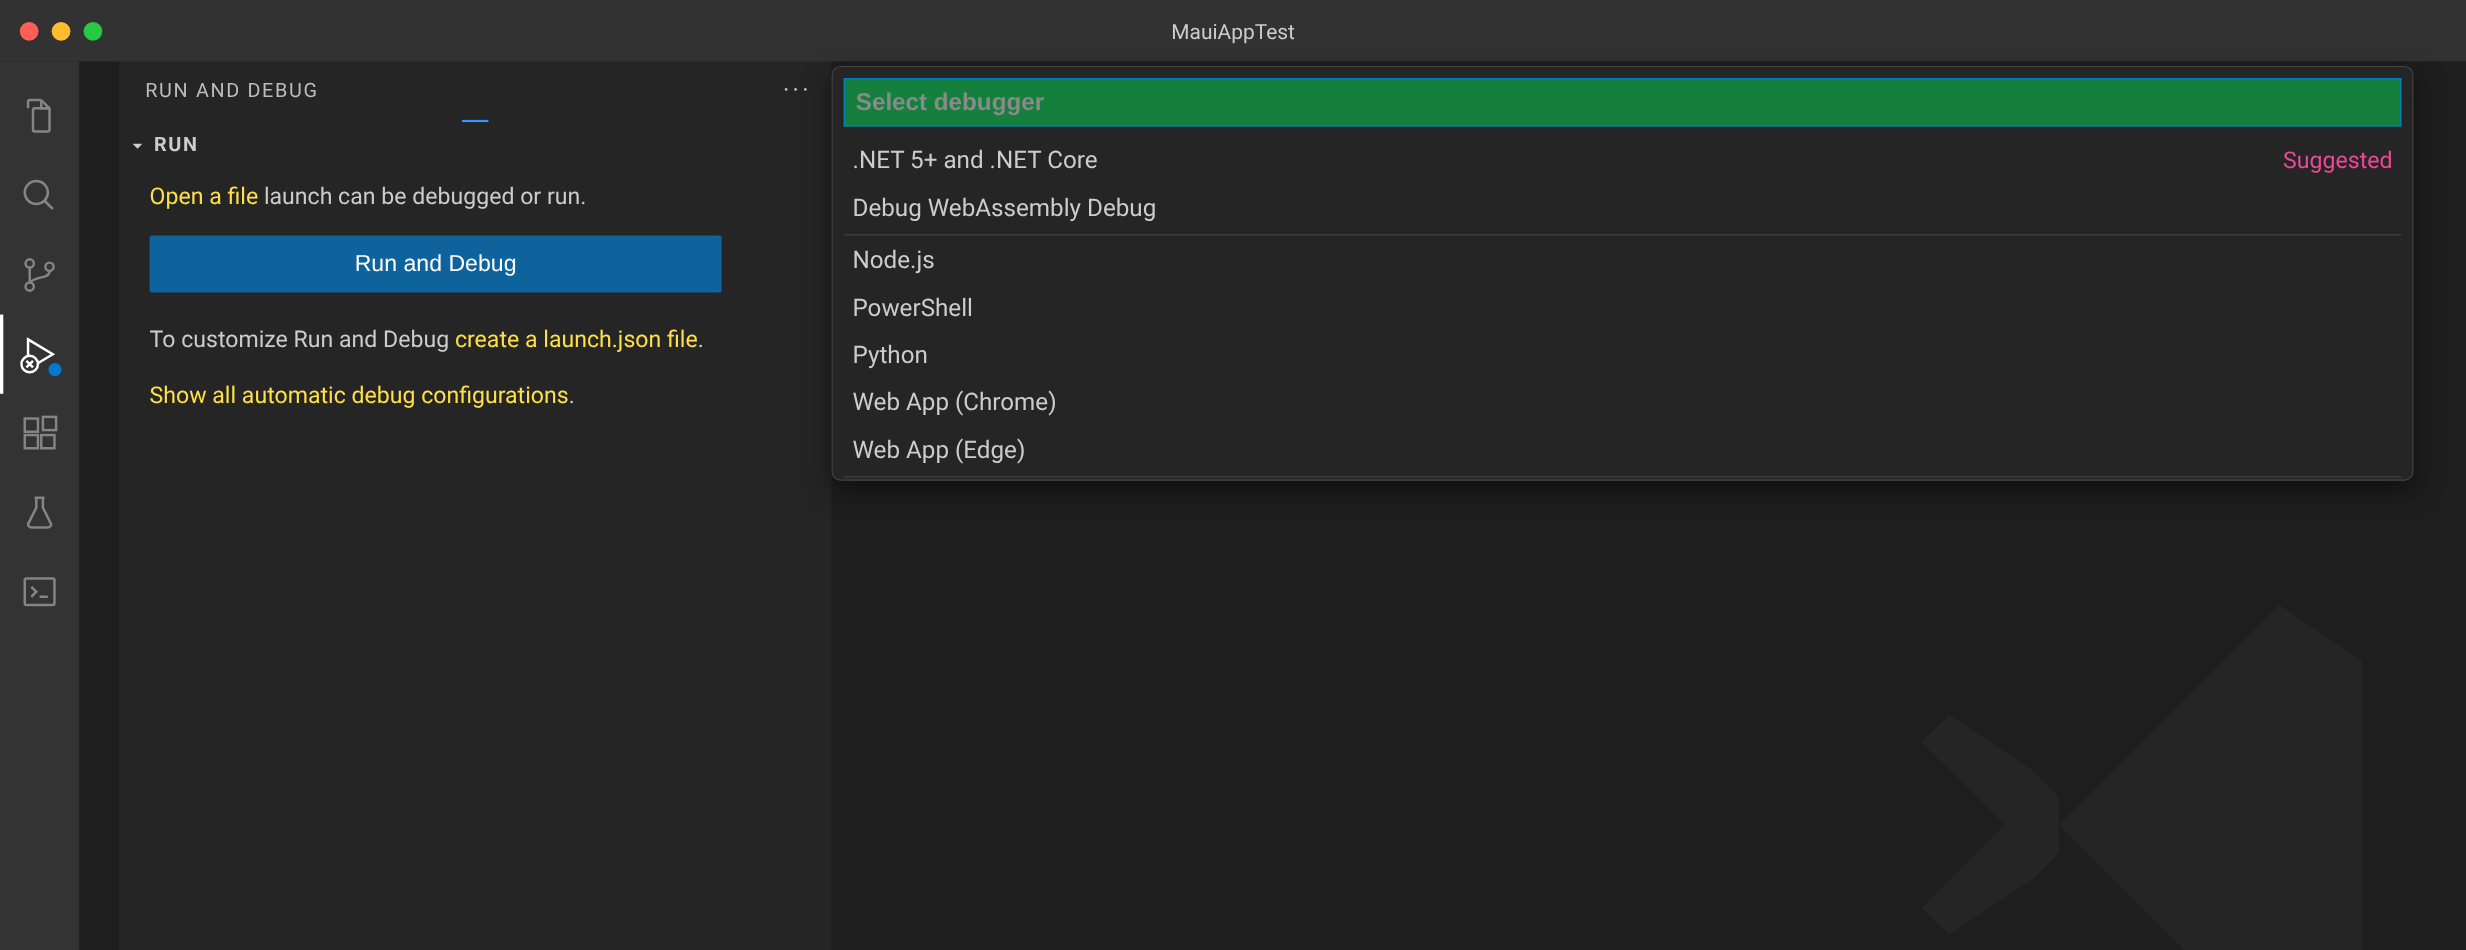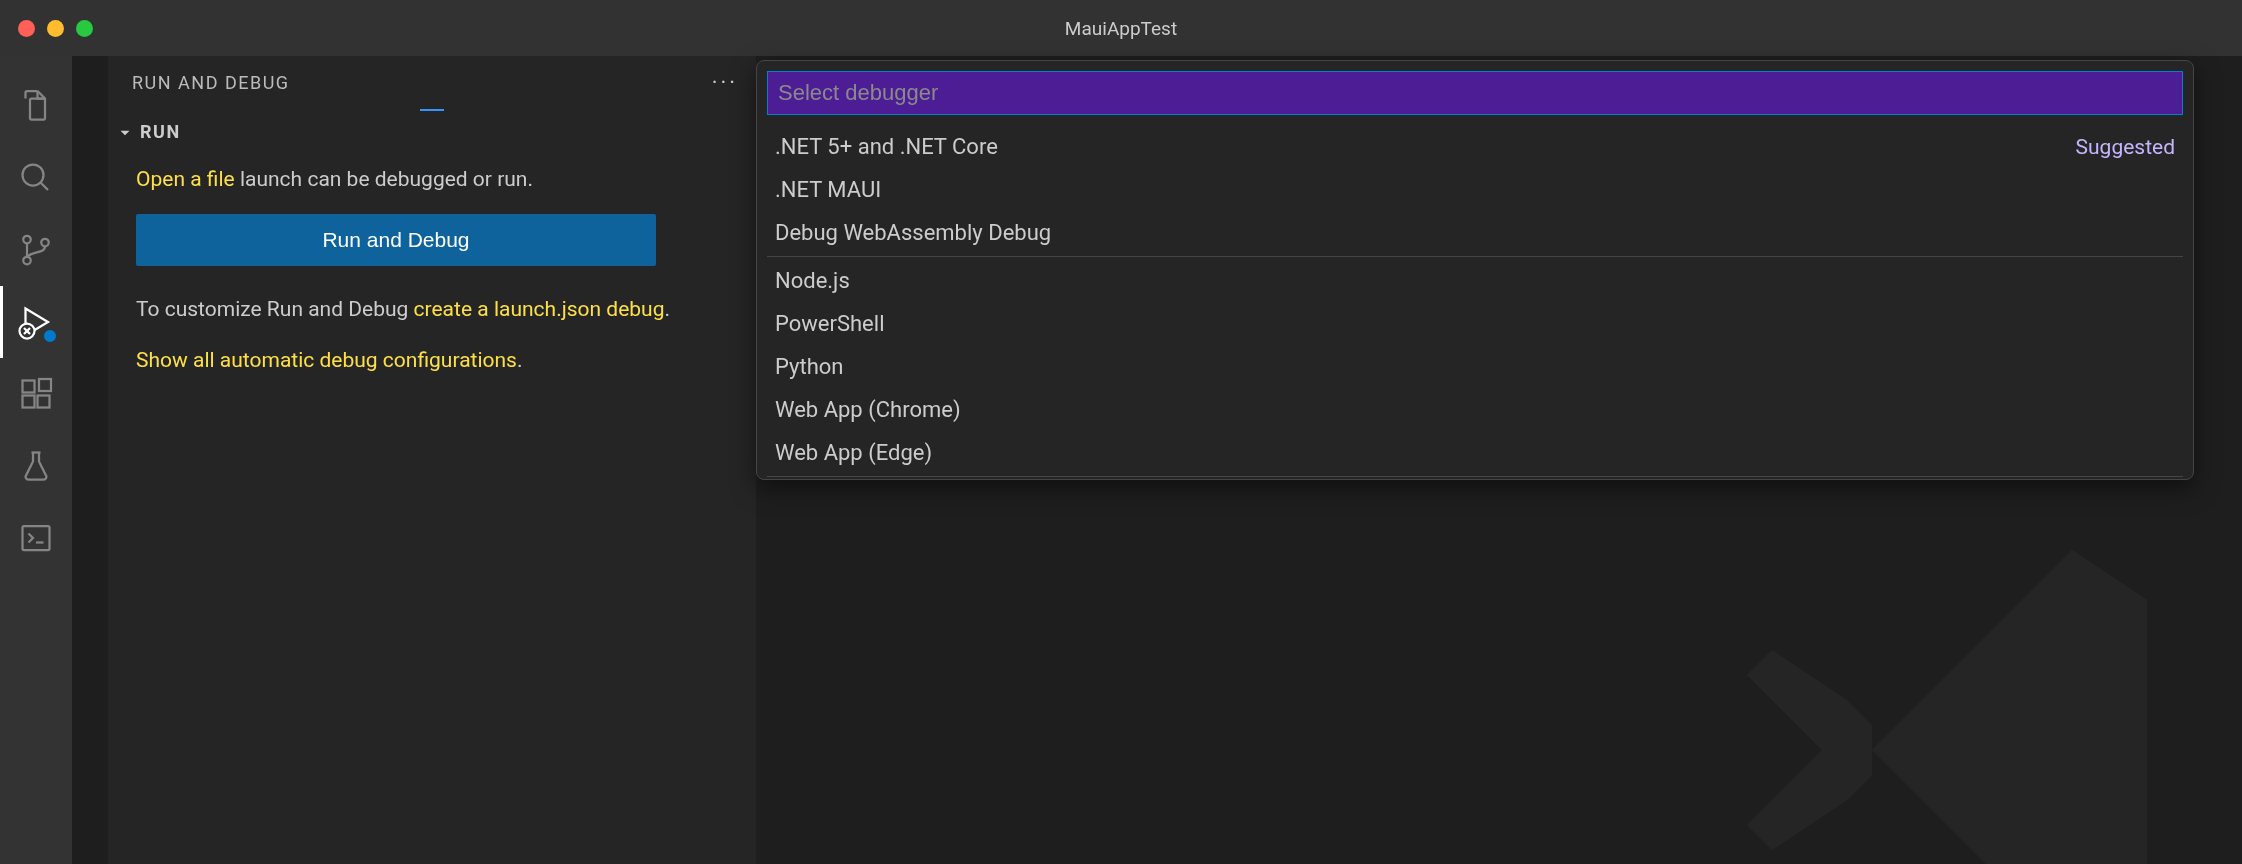--- a/index.html
+++ b/index.html
@@ -174,26 +174,27 @@
     border-radius: 8px;
     box-shadow: 0 8px 24px rgba(0,0,0,0.5);
     z-index: 100;
   }
   .qp-input-wrap {
     padding: 10px;
   }
   .qp-input {
     width: 100%;
     height: 44px;
-    background: #4c1d95;
+    background: #15803d;
     border: 1px solid #007fd4;
     color: #cccccc;
     font-size: 22px;
     padding: 0 10px;
     outline: none;
+    font-weight: bold;
   }
   .qp-input::placeholder {
     color: #8a8a8a;
   }
   .qp-list {
     padding-bottom: 0;
   }
   .qp-item {
     display: flex;
     align-items: center;
@@ -202,21 +203,21 @@
     font-size: 22px;
     color: #cccccc;
     cursor: pointer;
   }
   .qp-separator {
     height: 1px;
     background: #454545;
     margin: 2px 10px;
   }
   .qp-suggested {
-    color: #c4b5fd;
+    color: #ec4899;
     font-size: 21px;
   }
 </style>
 </head>
 <body>
 
 <div class="titlebar">
   <div class="traffic-lights">
     <div class="traffic-light tl-close"></div>
     <div class="traffic-light tl-min"></div>
@@ -295,21 +296,21 @@
           </svg>
       </span>
       <span>RUN</span>
     </div>
     <div class="sidebar-body">
       <p>
         <span class="link">Open a file</span><span> launch can be debugged or run.</span>
       </p>
       <button class="run-debug-btn">Run and Debug</button>
       <p>
-        <span>To customize Run and Debug </span><span class="link">create a launch.json debug</span><span>.</span>
+        <span>To customize Run and Debug </span><span class="link">create a launch.json file</span><span>.</span>
       </p>
       <p>
         <span class="link">Show all automatic debug configurations</span><span>.</span>
       </p>
     </div>
   </div>
 
   <div class="editor-area">
     <svg class="watermark" width="500" height="500" viewBox="0 0 100 100" fill="#ffffff">
         <path d="M70 10L30 50l40 40 15-10V20L70 10zM25 40L10 30l-5 5 15 15-15 15 5 5 15-10 5-5V45l-5-5z"></path>
@@ -321,23 +322,20 @@
 <div class="quickpick">
   <div class="qp-input-wrap">
     <input class="qp-input" type="text" placeholder="Select debugger" style="">
   </div>
   <div class="qp-list">
     <div class="qp-item">
       <span>.NET 5+ and .NET Core</span>
       <span class="qp-suggested">Suggested</span>
     </div>
     <div class="qp-item">
-      <span>.NET MAUI</span>
-    </div>
-    <div class="qp-item">
       <span>Debug WebAssembly Debug</span>
     </div>
     <div class="qp-separator"></div>
     <div class="qp-item">
       <span>Node.js</span>
     </div>
     <div class="qp-item">
       <span>PowerShell</span>
     </div>
     <div class="qp-item">

